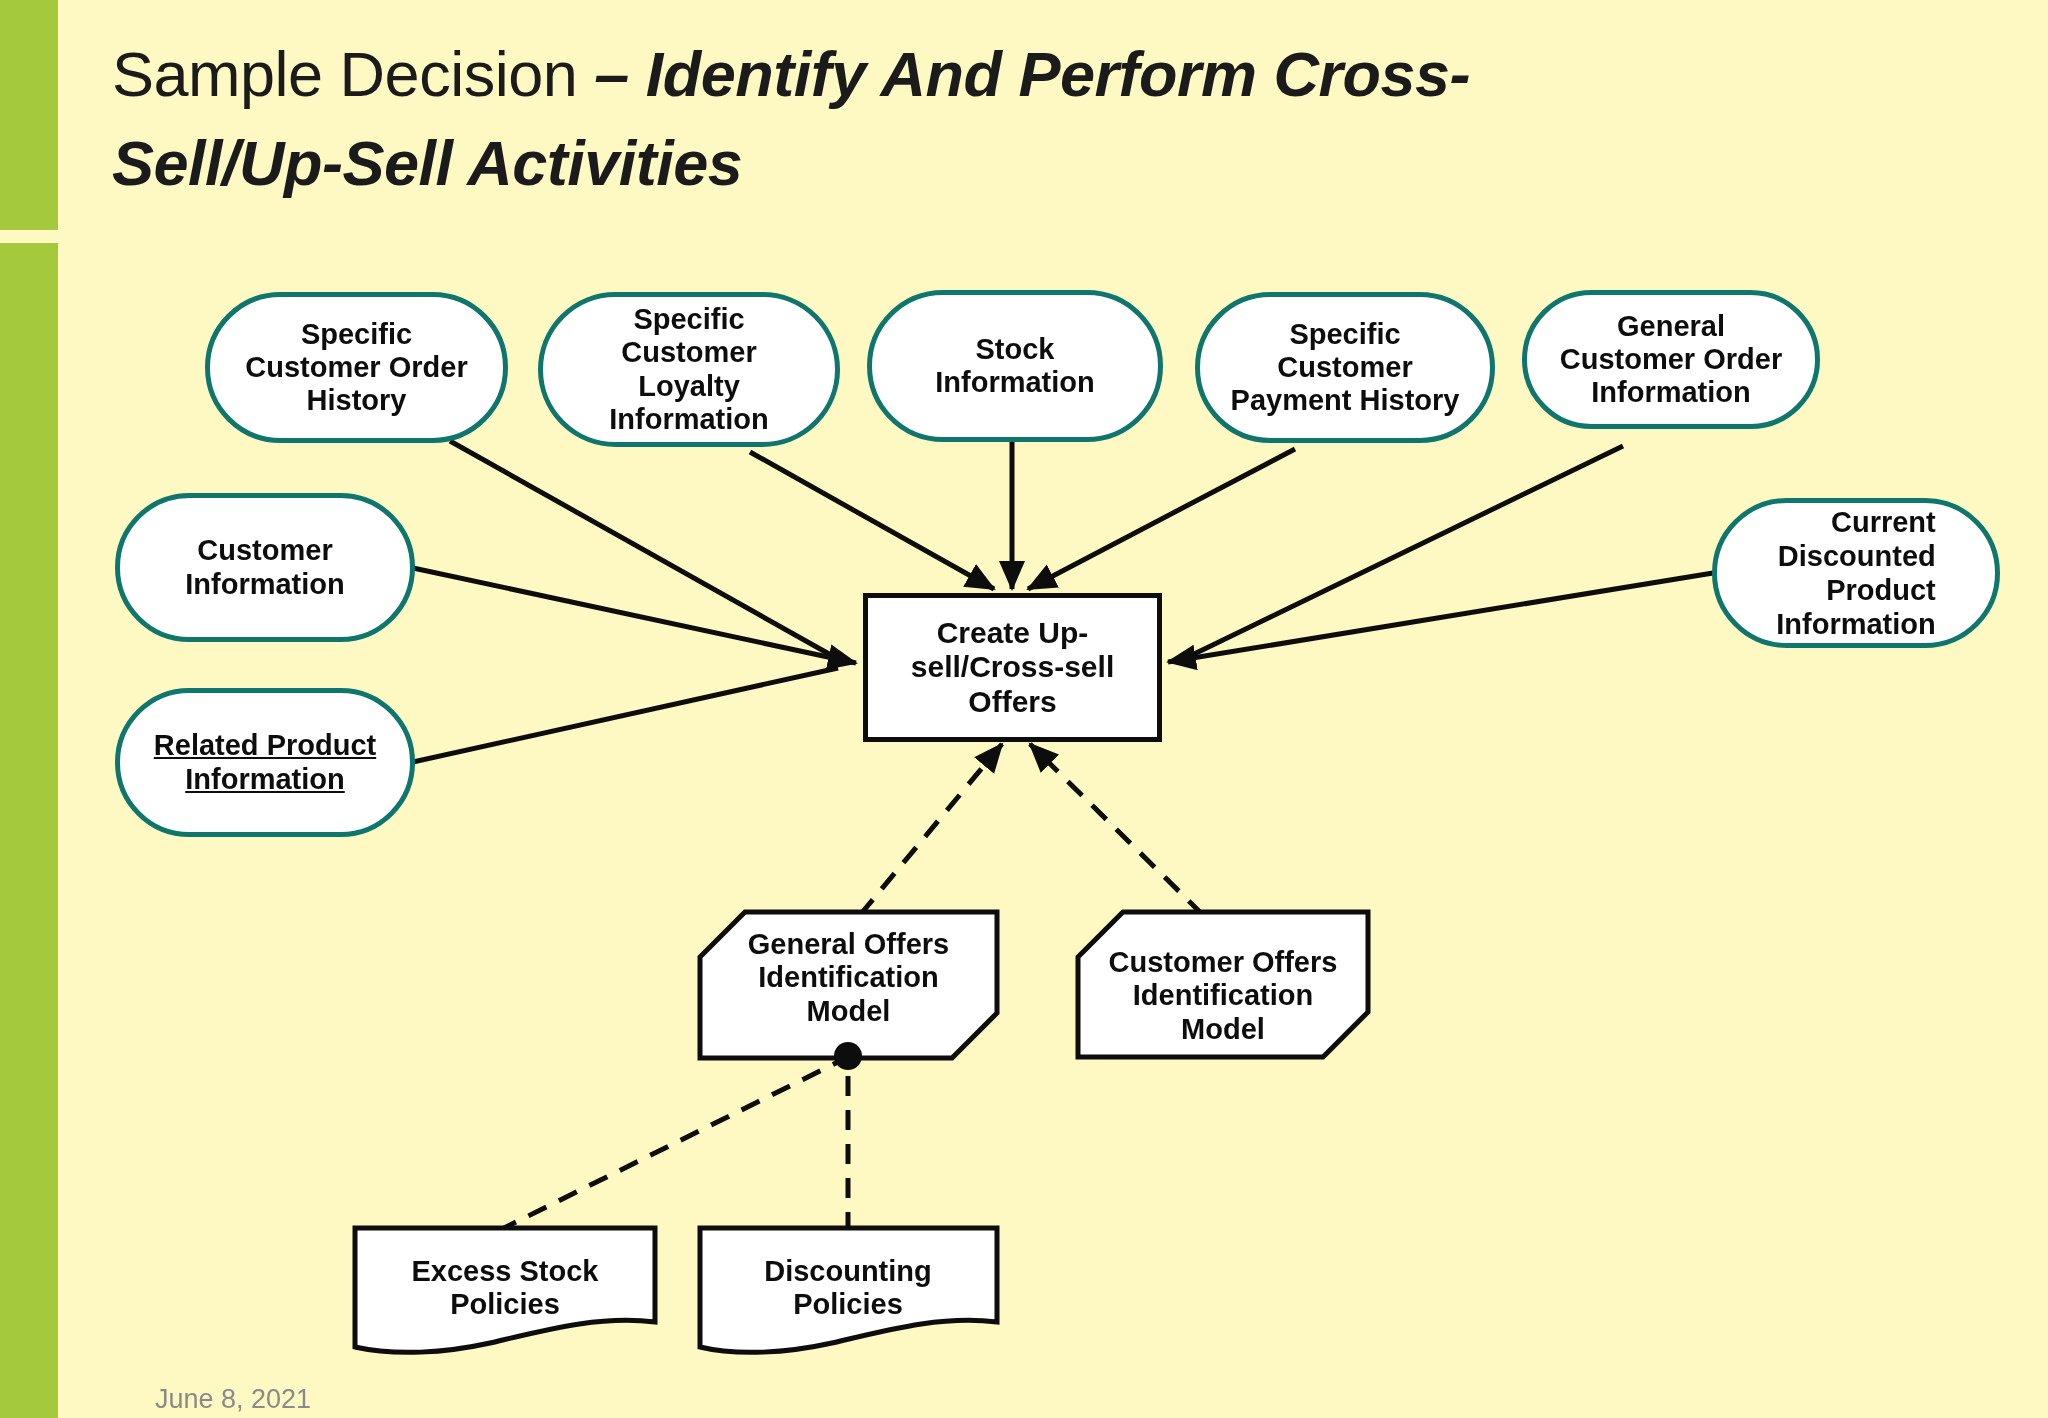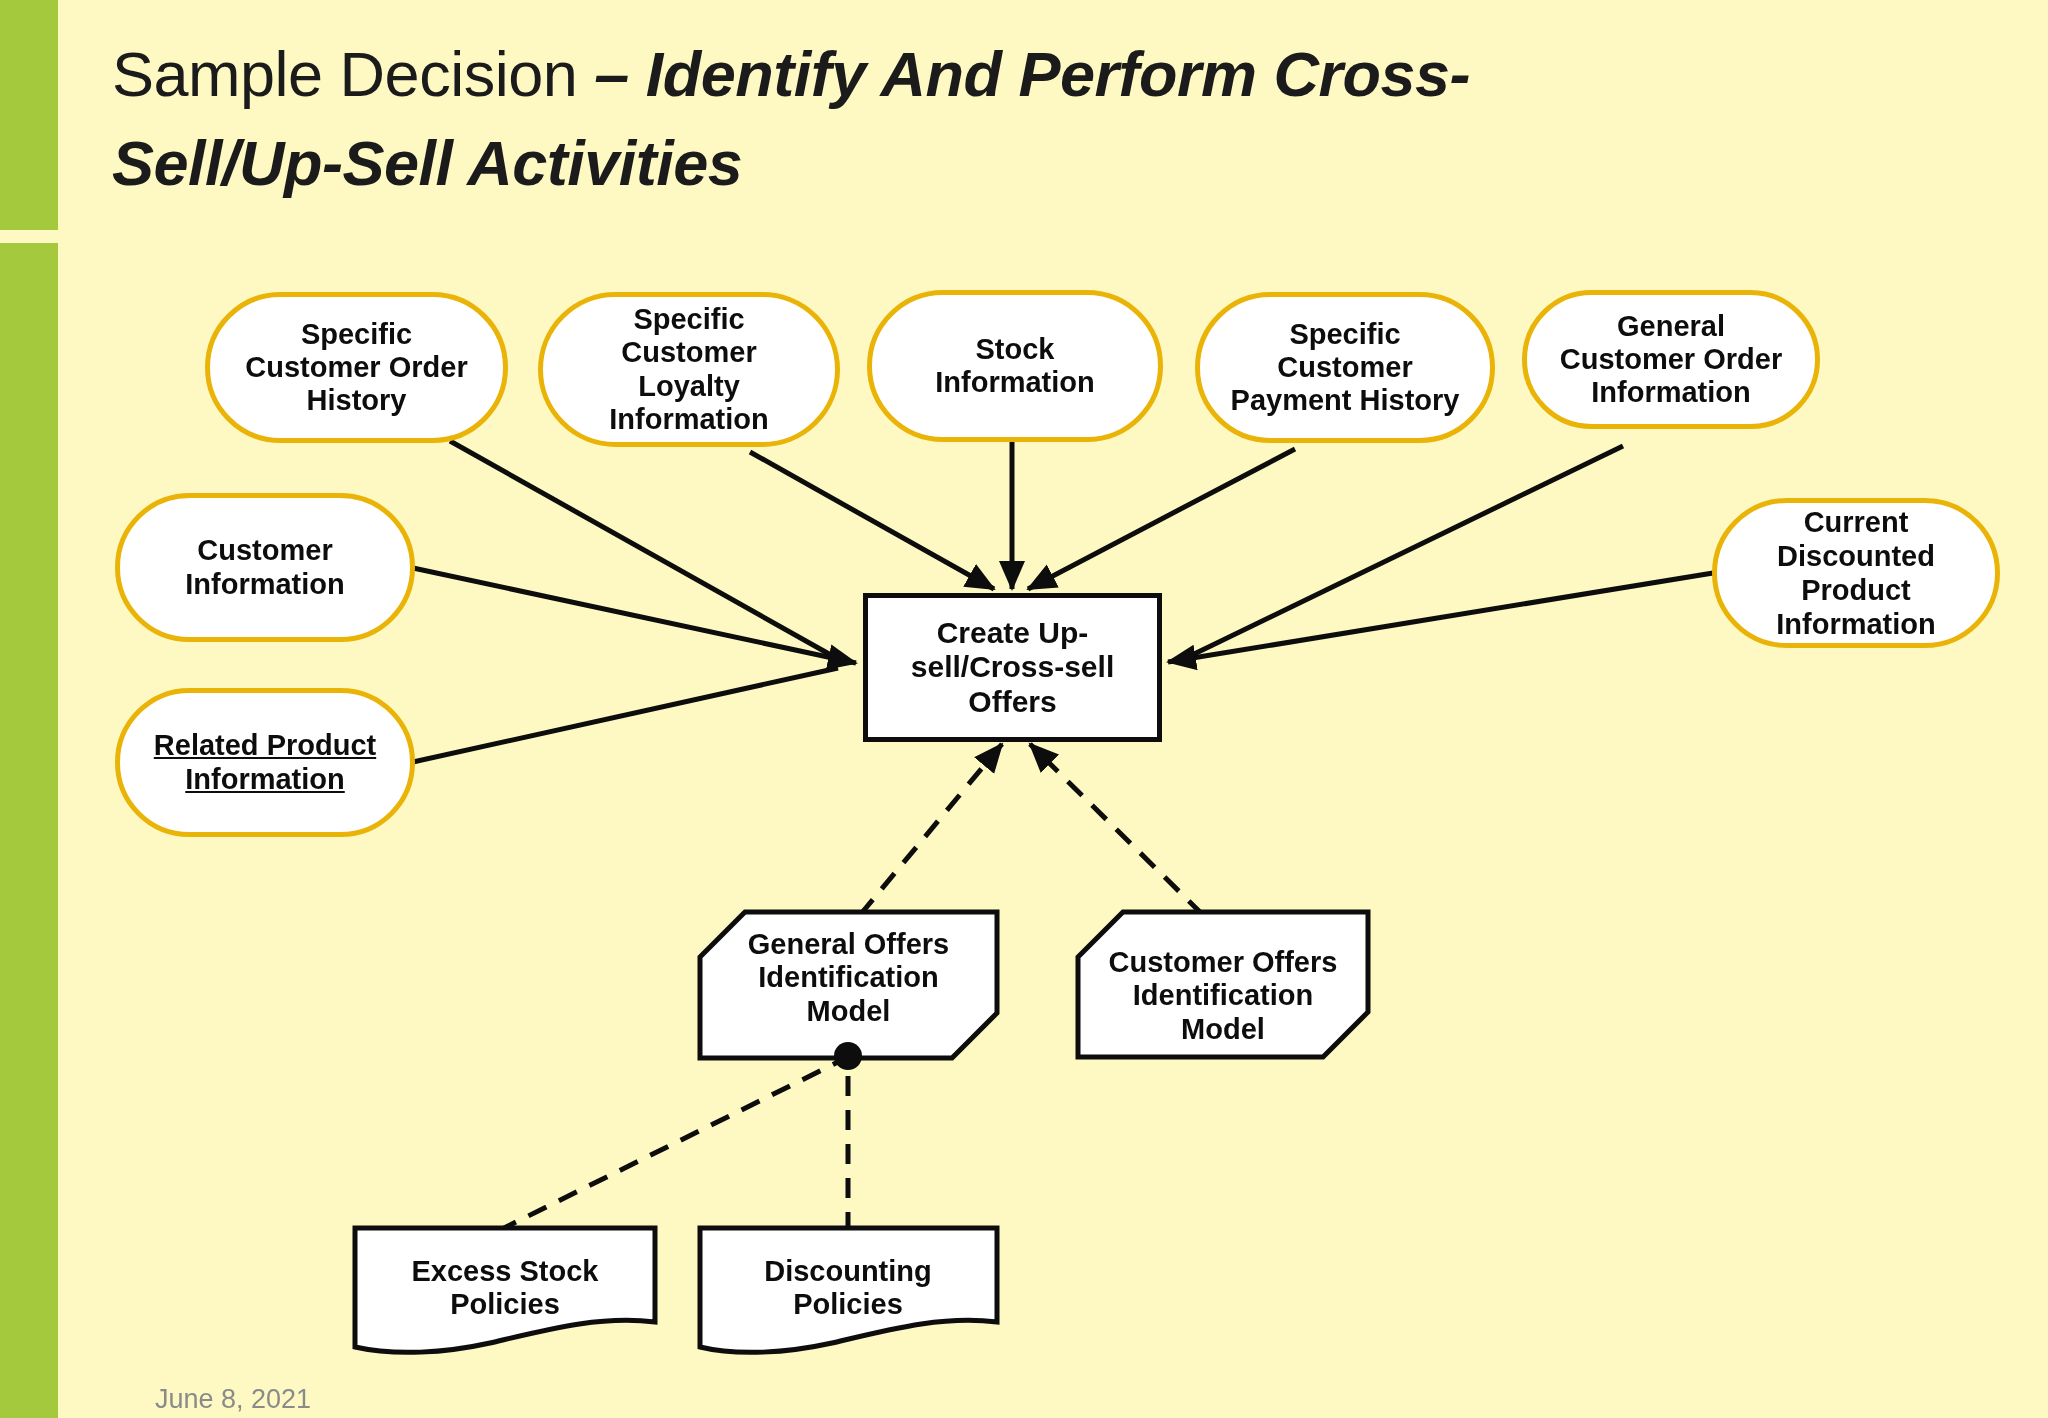--- a/index.html
+++ b/index.html
@@ -17,21 +17,21 @@
   .slide-title .em{font-weight:bold;font-style:italic;}
   .wires{position:absolute;left:0;top:0;width:2048px;height:1418px;}
   .wires line,.wires path.shape{stroke:#0d0d0d;stroke-width:5;}
   .wires line{fill:none;}
   .dashed{stroke-dasharray:20 14;}
   .node{
     position:absolute;display:flex;align-items:center;justify-content:center;
     text-align:center;font-weight:bold;font-size:29px;line-height:1.14;
     color:#0d0d0d;white-space:pre-line;box-sizing:border-box;
   }
-  .stadium{background:#ffffff;border:5px solid #eab308;border-radius:78px;}
+  .stadium{background:#ffffff;border:5px solid #0f766e;border-radius:78px;}
   .decision{background:#ffffff;border:5px solid #0d0d0d;font-size:30px;}
   .plain-label{background:transparent;}
   .footer-text{position:absolute;font-size:27px;color:#8a8a8a;}
 </style>
 </head>
 <body>
 
 <div class="slide">
 
   <div class="accent-bar bar-top"></div>
@@ -81,21 +81,21 @@
   <div class="node stadium" style="left:1195px;top:292px;width:300px;height:151px;">Specific
 Customer
 Payment History</div>
   <div class="node stadium" style="left:1522px;top:290px;width:298px;height:139px;">General
 Customer Order
 Information</div>
   <div class="node stadium" style="left:115px;top:493px;width:300px;height:149px;">Customer
 Information</div>
   <div class="node stadium" style="left:115px;top:688px;width:300px;height:149px;text-decoration:underline;">Related Product
 Information</div>
-  <div class="node stadium" style="left:1712px;top:498px;width:288px;height:150px;line-height:1.18;">Current
+  <div class="node stadium" style="left:1712px;top:498px;width:288px;height:150px;line-height:1.18;text-align:right;">Current
 Discounted
 Product
 Information</div>
 
   <div class="node decision" style="left:863px;top:593px;width:299px;height:149px;">Create Up-
 sell/Cross-sell
 Offers</div>
 
   <div class="node plain-label" style="left:705px;top:916px;width:287px;height:124px;">General Offers
 Identification

